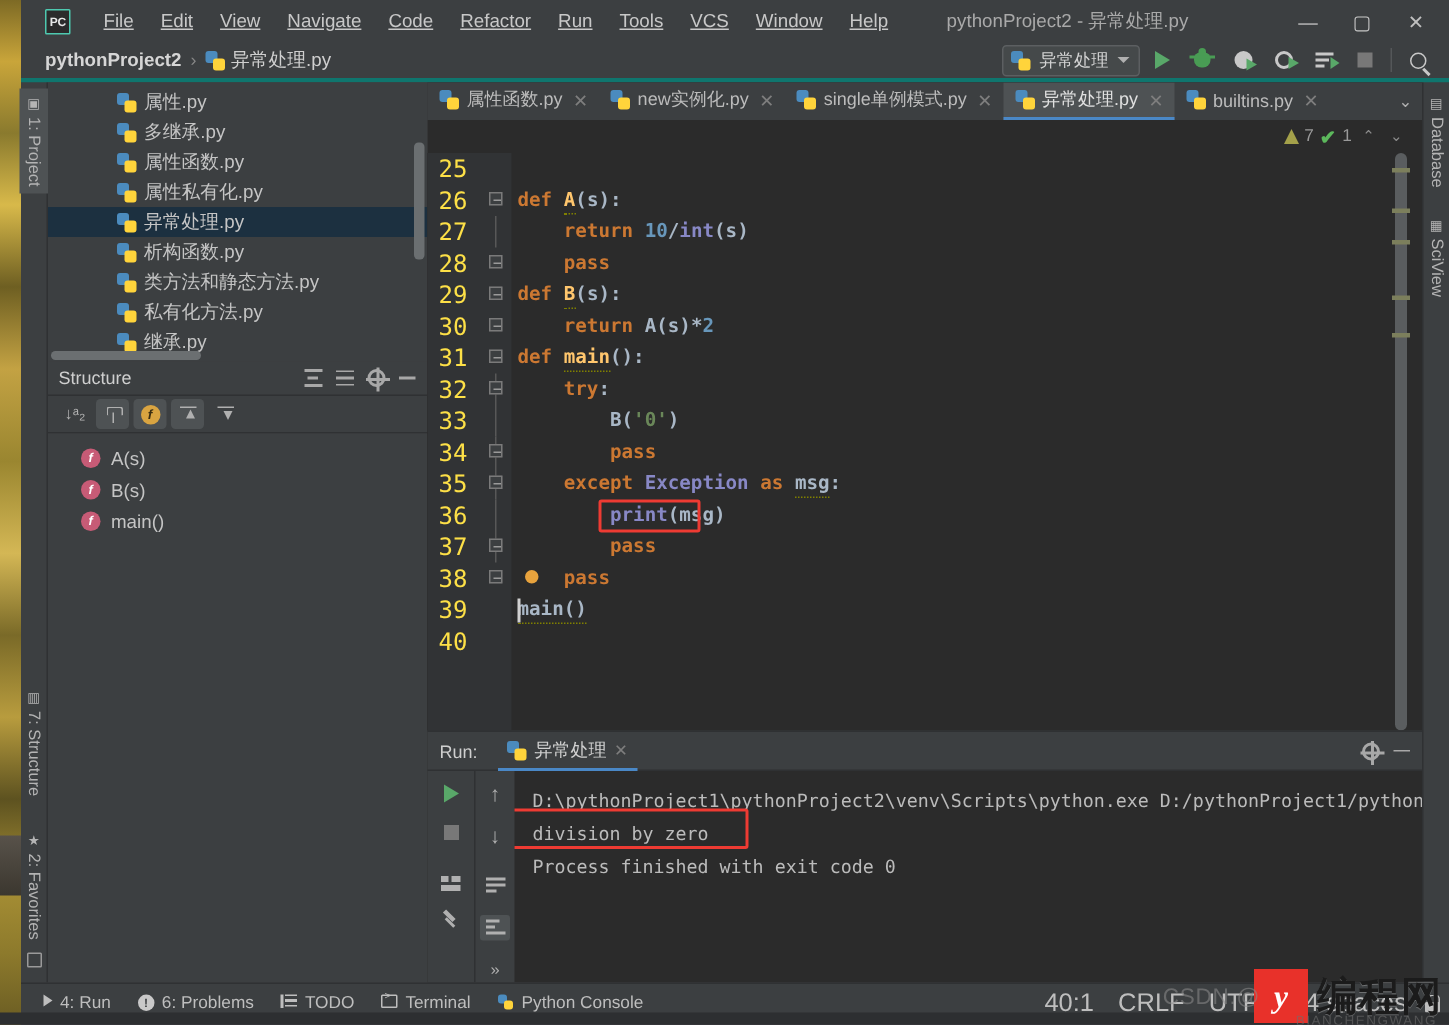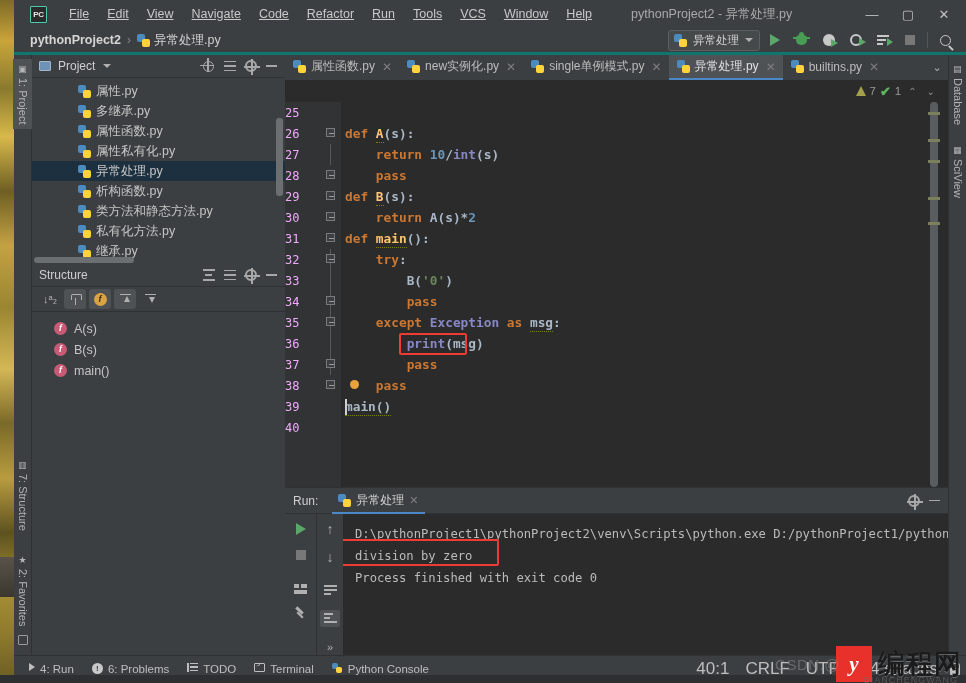--- a/index.html
+++ b/index.html
@@ -259,21 +259,21 @@
     flex: 1; position: relative; background: #2b2b2b; overflow: hidden;
     font-family: "DejaVu Sans Mono", monospace;
   }
   .gutter {
     position: absolute; left: 0; top: 0; width: 56px; height: 100%;
     background: #313335;
   }
   .code-lines { position: absolute; left: 0; top: 0; right: 0; }
   .cline { height: 21px; display: flex; align-items: center; position: relative; }
   .lnum {
-    width: 34px; text-align: left; font-size: 12px; color: #f0abfc;
+    width: 34px; text-align: center; font-size: 16px; color: #fde047;
     font-family: "DejaVu Sans Mono", monospace; flex: 0 0 auto;
   }
   .fold {
     width: 22px; text-align: center; font-size: 10px; color: #8a8a8a;
     flex: 0 0 auto; position: relative; height:21px;
   }
   .fold-box {
     position:absolute; left:7px; top:5px; width:9px;height:9px;
     border:1px solid #7a7a7a; background:#3c3f41;
   }
@@ -522,43 +522,20 @@
         </div>
         <div class="vtab" style="top:495px;">
           <span class="vico">★</span>
           <span>2: Favorites</span>
         </div>
         <span class="strip-sq" style="bottom:10px;"></span>
       </div>
 
       <div class="left-col">
 
-        <div class="panel-head">
-          <span class="icon-proj" style="margin-right:7px;"></span>
-          <span class="ttl">Project</span>
-          <span class="caret-dn" style="margin-left:8px;"></span>
-          <span class="ph-ico-box">
-            <span class="ph-ico">
-                <span class="icon-locate"></span>
-              </span>
-            <span class="ph-ico">
-                <span class="icon-collapse">
-                  <i></i>
-                  <i></i>
-                  <i></i>
-                </span>
-              </span>
-            <span class="ph-ico">
-                <span class="icon-gear"></span>
-              </span>
-            <span class="ph-ico">
-                <span class="icon-min"></span>
-              </span>
-          </span>
-        </div>
 
         <div class="tree">
           <div class="tree-row">
             <span class="pyfile-ico"></span>
             <span>属性.py</span>
           </div>
           <div class="tree-row">
             <span class="pyfile-ico"></span>
             <span>多继承.py</span>
           </div>

